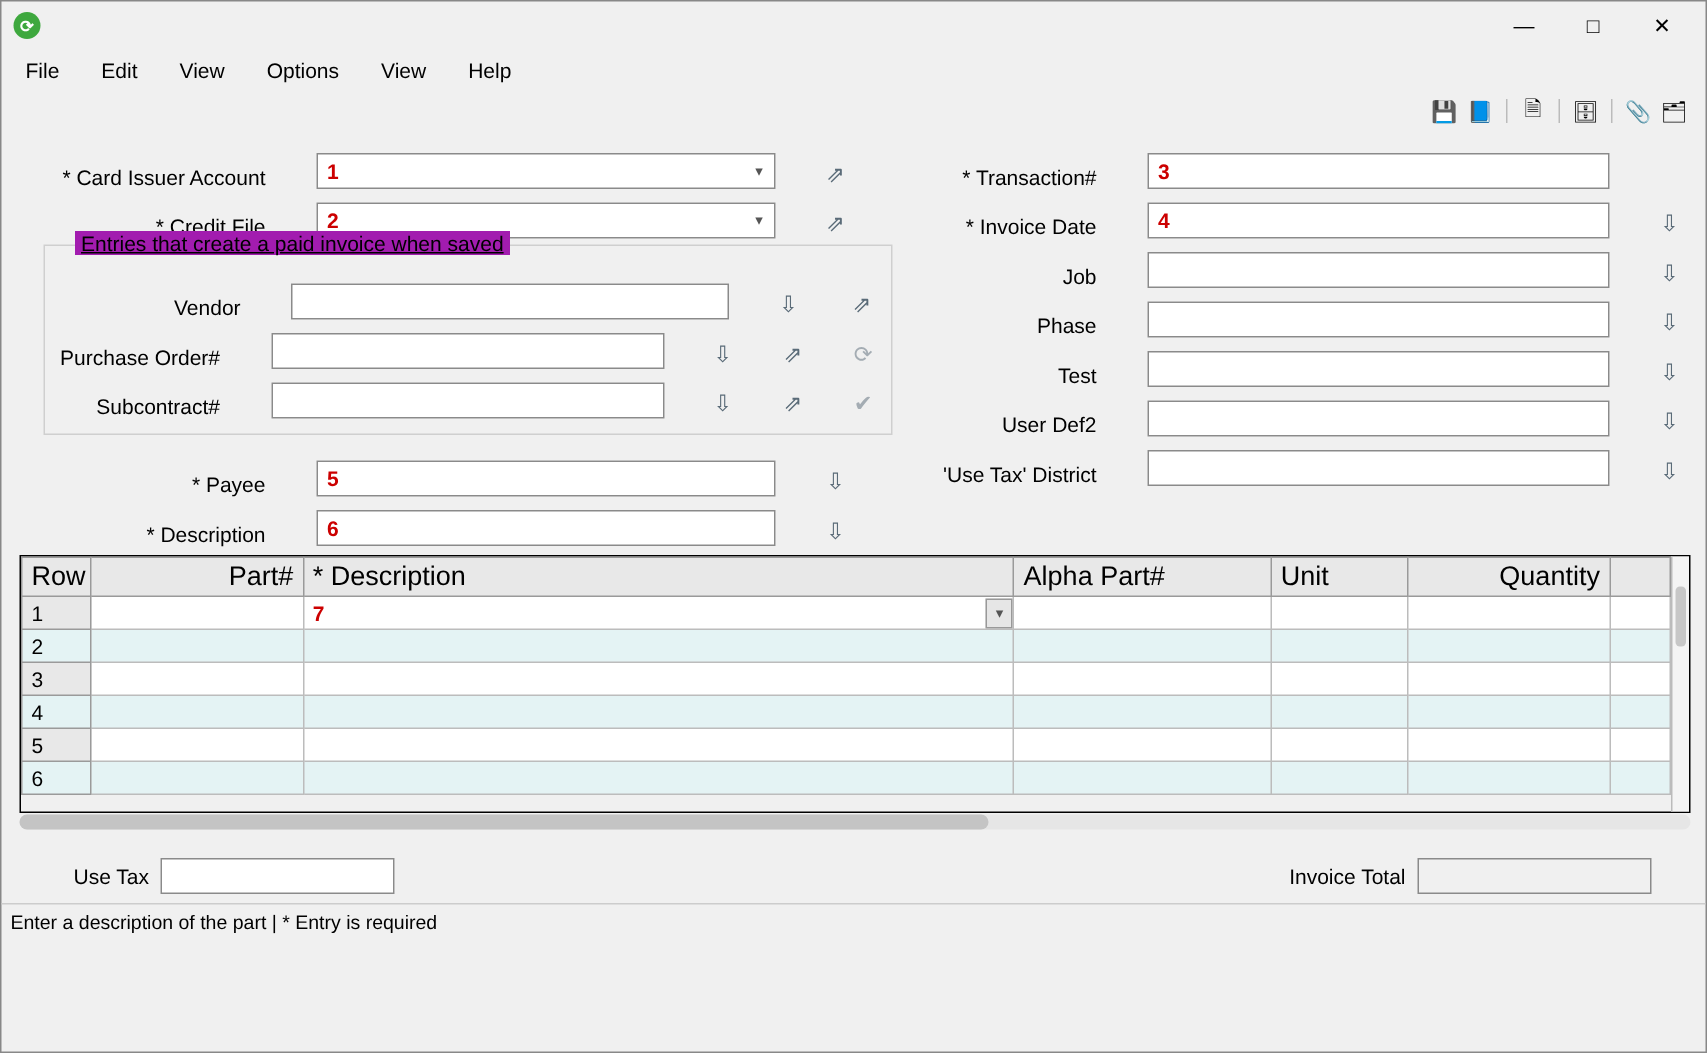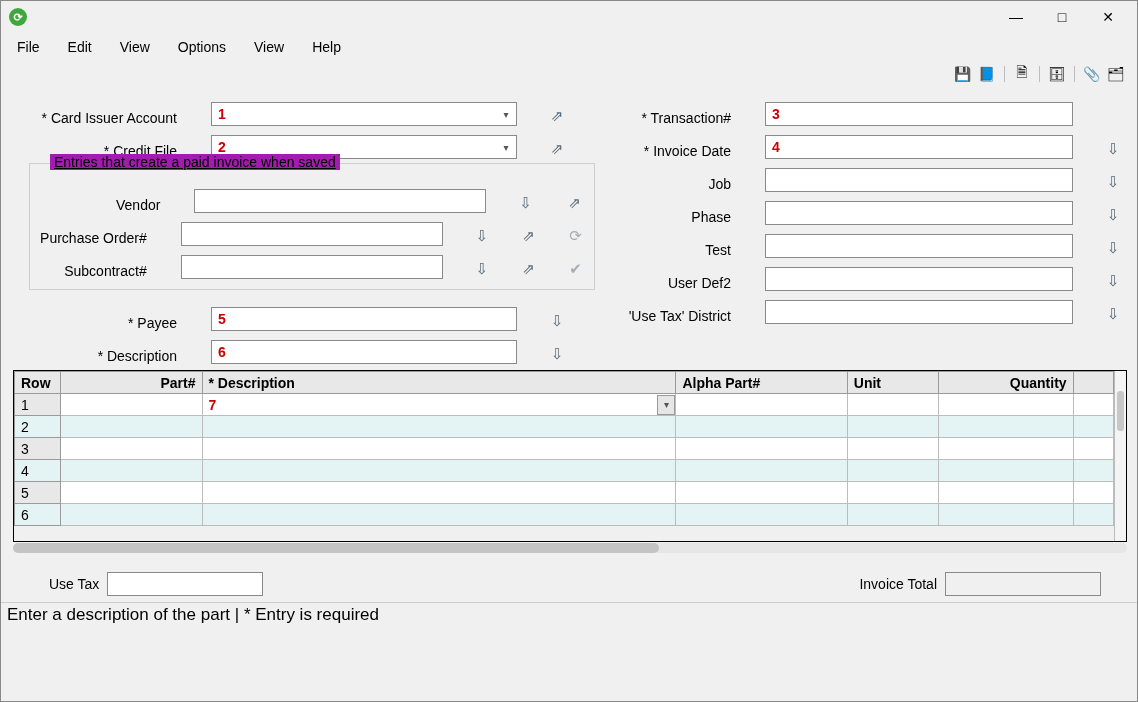--- a/index.html
+++ b/index.html
@@ -129,22 +129,22 @@
   .checkbox-row { display:flex; align-items:center; gap:8px; height:30px; padding-left:130px; }
   .cb { width:16px; height:16px; border:1.5px solid #555; border-radius:3px; background:#fff; }
 
   
   .grid-wrap { margin: 4px 10px 0 12px; border:1px solid #000; height: 172px; display:flex; }
   .grid { flex:1; overflow:hidden; position:relative; }
   table.datagrid { border-collapse: collapse; width: 100%; table-layout:fixed; }
   table.datagrid th {
     background: #e8e8e8;
     border: 1px solid #9a9a9a;
-    font-weight: bold;
-    font-size: 14px;
+    font-weight: normal;
+    font-size: 18px;
     padding: 2px 6px;
     height: 22px;
     text-align:left;
   }
   table.datagrid th.right { text-align:right; }
   table.datagrid td {
     border: 1px solid #bcbcbc;
     height: 22px;
     padding: 0 6px;
     font-size: 14px;
@@ -193,21 +193,21 @@
     margin-left: 8px;
   }
   .small-input.ro { background:#f0f0f0; }
 
   
   .statusbar {
     border-top: 1px solid #ccc;
     height: 24px;
     display:flex; align-items:center;
     padding: 0 6px;
-    font-size: 17px;
+    font-size: 13px;
   }
 </style>
 </head>
 <body>
 
 <div class="window">
 
   <div class="titlebar">
     <div class="app-icon">⟳</div>
     <div class="spacer"></div>

